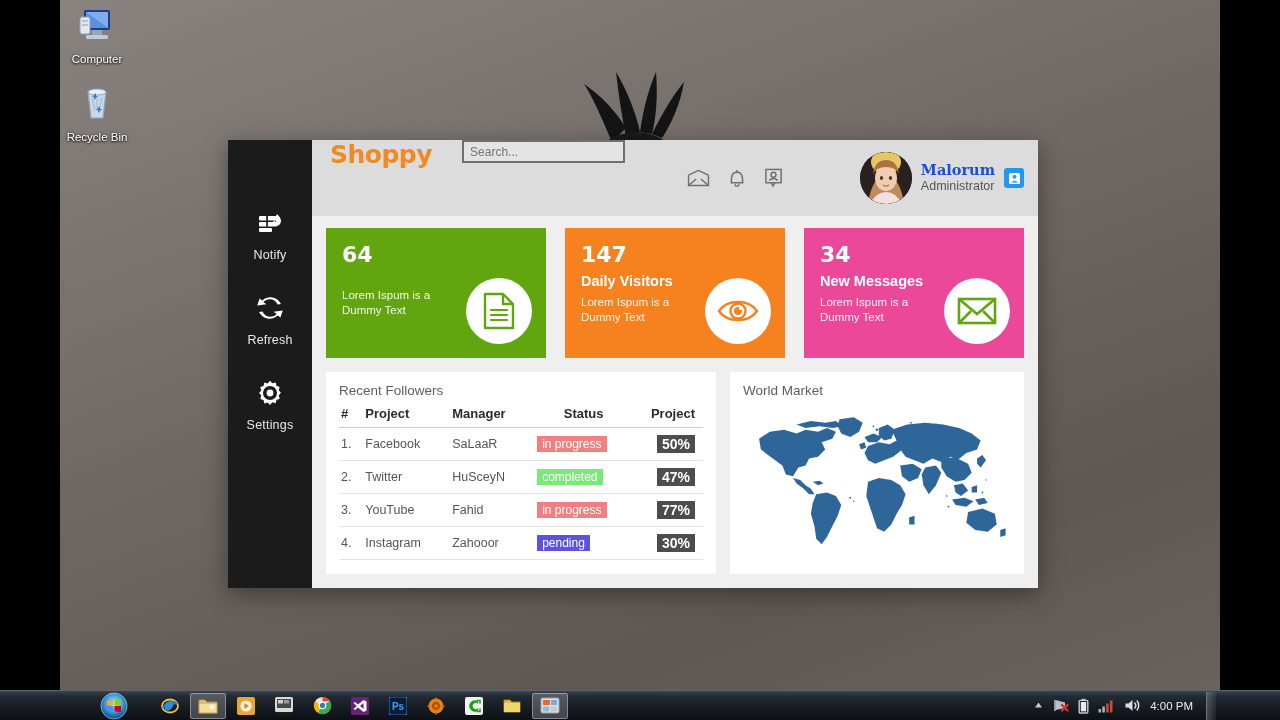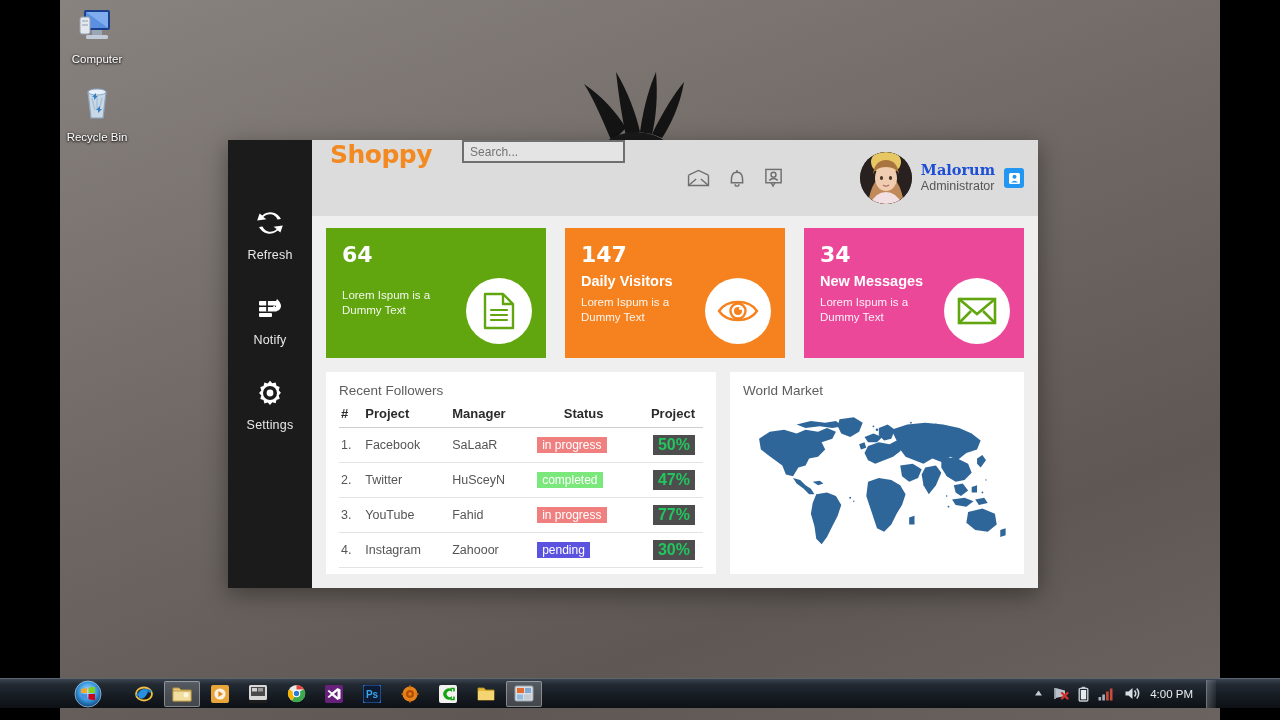--- a/index.html
+++ b/index.html
@@ -156,33 +156,34 @@
   th.c-status { text-align: center; }
   th.c-prog { text-align: right; }
   .badge {
     display: inline-block; padding: 1px 5px; font-size: 12px;
     color: #fff; white-space: nowrap;
   }
   .badge.inprogress { background: #f08080; }
   .badge.completed  { background: #7ae87a; }
   .badge.pending    { background: #5b52e0; }
   .prog {
-    display: inline-block; background: #4d4d4d; color: #22c55e;
-    font-size: 16px; font-weight: bold; padding: 1px 5px; white-space: nowrap;
+    display: inline-block; background: #4d4d4d; color: #ffffff;
+    font-size: 14px; font-weight: bold; padding: 1px 5px; white-space: nowrap;
   }
 
   
   #worldmap { width: 100%; height: 152px; display: block; }
 
   
   #taskbar {
-    position: absolute; left: 0; bottom: 12px; width: 1280px; height: 30px;
+    position: absolute; left: 0; bottom: 0; width: 1280px; height: 30px;
     background: linear-gradient(to bottom, #3b4450 0%, #232a33 18%, #161b22 60%, #0d1116 100%);
     display: flex; align-items: center; z-index: 70;
     border-top: 1px solid #5b6470;
+    padding-left: 26px;
   }
   #startbtn {
     width: 52px; height: 30px; display: flex; align-items: center; justify-content: center;
     cursor: pointer; margin-left: 62px;
   }
   #quicklaunch { display: flex; align-items: center; gap: 2px; margin-left: 12px; }
   .tb-app {
     width: 36px; height: 26px; display: flex; align-items: center; justify-content: center;
     cursor: pointer; border-radius: 2px;
   }
@@ -249,35 +250,35 @@
   </div>
 
 
   <div id="dashboard">
 
     <nav id="sidebar">
 
 
       <div class="nav-item">
         <svg class="nav-ico" width="30" height="30" viewBox="0 0 30 30" fill="#fff">
-          <path d="M22.5 11.5 a8.5 8.5 0 0 0 -14.2 -2.4 l3.1 2.2 l-9.2 1.3 l2.4 -7.1 l2.6 1.9 A12 12 0 0 1 26 11 z"></path>
-          <path d="M7.5 18.5 a8.5 8.5 0 0 0 14.2 2.4 l-3.1 -2.2 l9.2 -1.3 l-2.4 7.1 l-2.6 -1.9 A12 12 0 0 1 4 19 z"></path>
-        </svg>
-        <span class="nav-lbl">Refresh</span>
-      </div>
-
-      <div class="nav-item">
-        <svg class="nav-ico" width="30" height="30" viewBox="0 0 30 30" fill="#fff">
           <rect x="4" y="8" width="18" height="4.6" rx="1"></rect>
           <rect x="4" y="14" width="18" height="4.6" rx="1"></rect>
           <rect x="4" y="20" width="13" height="4" rx="1"></rect>
           <rect x="11.2" y="8" width="1.7" height="10.6" fill="#1b1b1b"></rect>
           <path d="M22 6 c4 4 5 7 3 10 c-1.6 2.4 -4.6 2.6 -6.2 .7 c-1.4 -1.7 -.8 -3.6 .6 -4.8 c.2 1.6 1 2.2 1.6 2 c-.8 -2.6 -.6 -5.4 1 -7.9 z"></path>
         </svg>
         <span class="nav-lbl">Notify</span>
+      </div>
+
+      <div class="nav-item">
+        <svg class="nav-ico" width="30" height="30" viewBox="0 0 30 30" fill="#fff">
+          <path d="M22.5 11.5 a8.5 8.5 0 0 0 -14.2 -2.4 l3.1 2.2 l-9.2 1.3 l2.4 -7.1 l2.6 1.9 A12 12 0 0 1 26 11 z"></path>
+          <path d="M7.5 18.5 a8.5 8.5 0 0 0 14.2 2.4 l-3.1 -2.2 l9.2 -1.3 l-2.4 7.1 l-2.6 -1.9 A12 12 0 0 1 4 19 z"></path>
+        </svg>
+        <span class="nav-lbl">Refresh</span>
       </div>
 
       <div class="nav-item">
         <svg class="nav-ico" width="30" height="30" viewBox="0 0 30 30" fill="#fff">
           <path d="M15 2.8 l2.3 2.5 l3.3 -.9 l.9 3.3 l3.2 1.2 l-1 3.3 l2.2 2.6 l-2.2 2.6 l1 3.3 l-3.2 1.2 l-.9 3.3 l-3.3 -.9 L15 27 l-2.3 -2.5 l-3.3 .9 l-.9 -3.3 l-3.2 -1.2 l1 -3.3 L4.1 15 l2.2 -2.6 l-1 -3.3 l3.2 -1.2 l.9 -3.3 l3.3 .9 z"></path>
           <circle cx="15" cy="15" r="7" fill="#1b1b1b"></circle>
           <circle cx="15" cy="15" r="3.4" fill="#fff"></circle>
         </svg>
         <span class="nav-lbl">Settings</span>
       </div>

